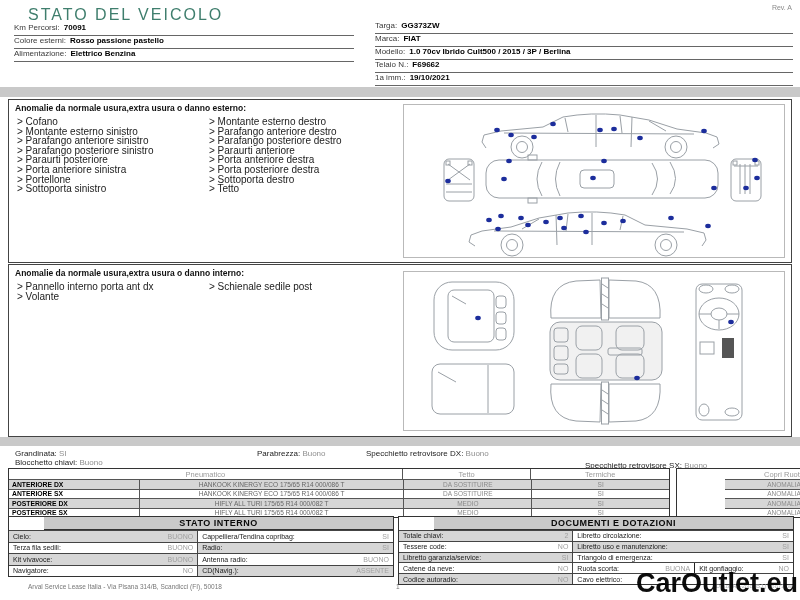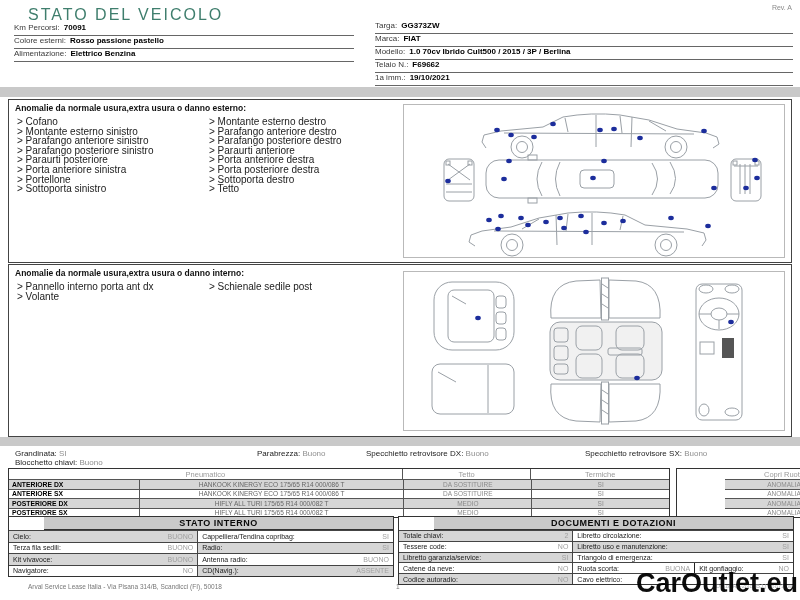--- a/index.html
+++ b/index.html
@@ -301,21 +301,21 @@
       <span class="bval">SI</span>
     </span>
     <span class="bitem" style="left:234px;top:0;padding-left:23px;">
       <span class="lbl">Parabrezza:</span>
       <span class="bval">Buono</span>
     </span>
     <span class="bitem" style="left:366px;top:0;">
       <span class="lbl">Specchietto retrovisore DX:</span>
       <span class="bval">Buono</span>
     </span>
-    <span class="bitem" style="left:585px;top:0;">
+    <span class="bitem" style="left:585px;top:12px;">
       <span class="lbl">Specchietto retrovisore SX:</span>
       <span class="bval">Buono</span>
     </span>
     <span class="bitem" style="left:15px;top:9px;">
       <span class="lbl">Blocchetto chiavi:</span>
       <span class="bval">Buono</span>
     </span>
   </div>
 
   <div class="tyres">

